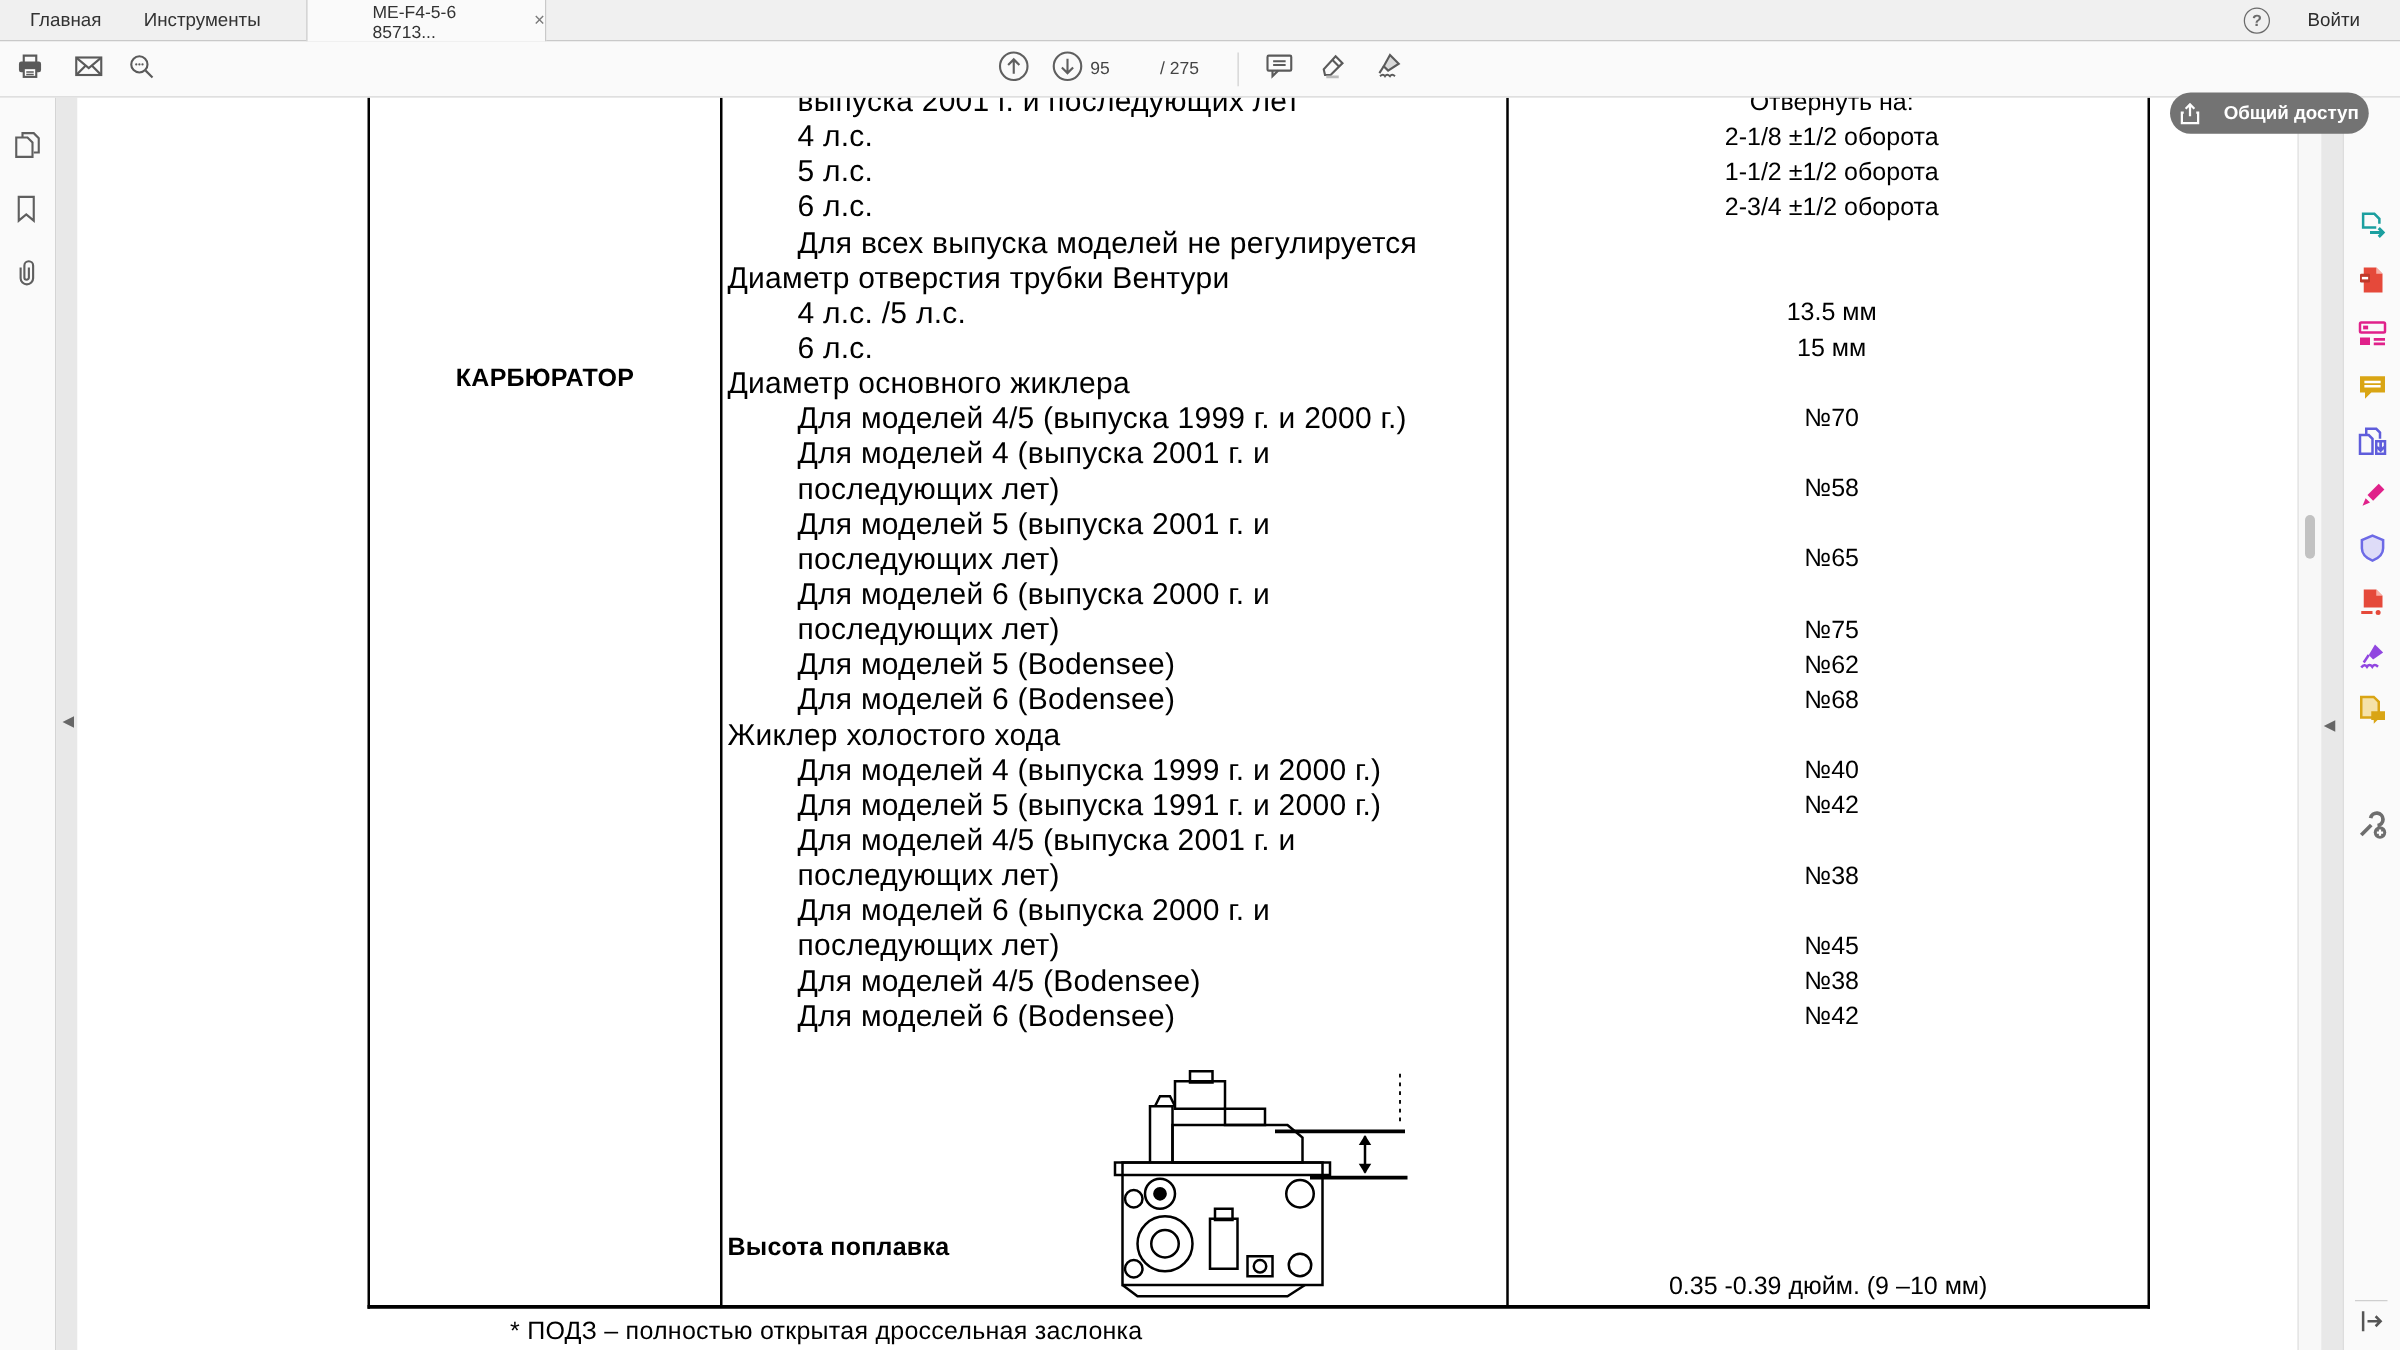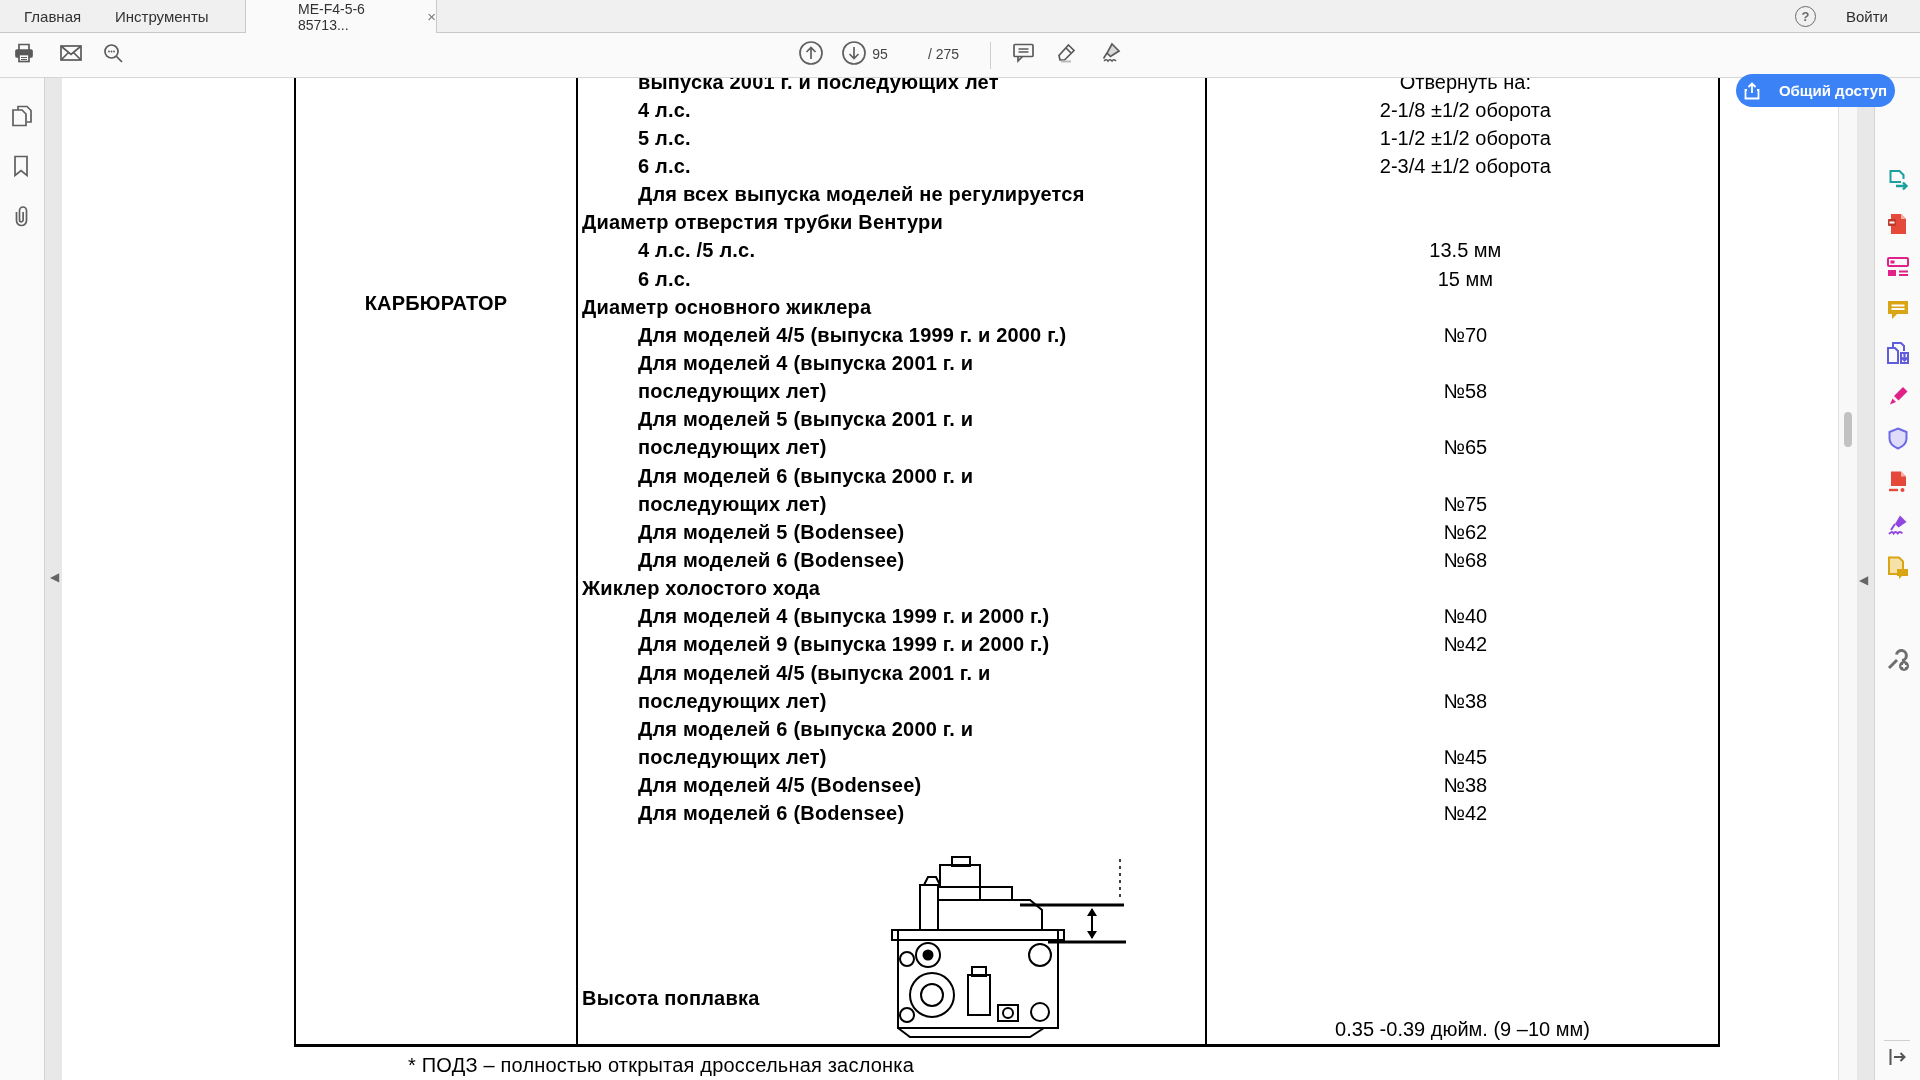--- a/index.html
+++ b/index.html
@@ -23,21 +23,21 @@
 
   
   .toolbar { position: absolute; left: 0; top: 33px; width: 1920px; height: 45px;
     background: #fafafa; border-bottom: 1px solid #d6d6d6; z-index: 4; }
   .ticon { position: absolute; top: 45%; transform: translateY(-50%); }
   .ticon svg { display: block; }
   .pagenum { position: absolute; top: 0; height: 45px; line-height: 43px;
     font-size: 14px; color: #444; }
   .vsep { position: absolute; left: 990px; top: 9px; width: 1px; height: 27px; background: #cfcfcf; }
   .share-btn { position: absolute; left: 1736px; top: 41px; width: 159px; height: 33px;
-    background: #3b82f6; border-radius: 17px; display: flex; align-items: center;
+    background: #737373; border-radius: 17px; display: flex; align-items: center;
     justify-content: center; gap: 19px; color: #fff; font-size: 15px; font-weight: bold;
     cursor: pointer; }
 
   
   .left-rail { position: absolute; left: 0; top: 78px; width: 45px; height: 1002px;
     background: #fafafa; border-right: 1px solid #d4d4d4; z-index: 3; }
   .left-rail .ric { margin: 0 auto; width: 24px; }
   .left-gutter { position: absolute; left: 45px; top: 78px; width: 17px; height: 1002px;
     background: #e8e8e8; }
   .right-rail { position: absolute; left: 1874px; top: 78px; width: 46px; height: 1002px;
@@ -59,21 +59,21 @@
   
   .page { position: absolute; left: 62px; top: 78px; width: 1776px; height: 1002px;
     background: #fff; }
   .spec-table { position: absolute; left: 294px; top: 78px; width: 1426px; height: 969px;
     border-left: 2px solid #000; border-right: 2px solid #000; border-bottom: 3px solid #000;
     overflow: hidden; z-index: 1; }
   .colsep1 { position: absolute; left: 280px; top: 0; width: 2px; height: 100%; background: #000; }
   .colsep2 { position: absolute; left: 909px; top: 0; width: 2px; height: 100%; background: #000; }
   .rows { position: absolute; left: 282px; top: -10px; width: 1140px; }
   .trow { display: flex; height: 28.15px; align-items: center; }
-  .tcell-desc { width: 627px; font-size: 20px; font-weight: bold; color: #000;
+  .tcell-desc { width: 627px; font-size: 24px; font-weight: normal; color: #000;
     white-space: nowrap; letter-spacing: 0.2px; }
   .ind0 { padding-left: 4px; }
   .ind1 { padding-left: 60px; }
   .tcell-val { width: 511px; margin-left: 14px; text-align: center; font-size: 20px;
     color: #000; }
   .col1-head { position: absolute; left: 0; top: 214px; width: 280px; text-align: center;
     font-size: 20px; font-weight: bold; letter-spacing: 0.2px; }
   .float-label { position: absolute; left: 286px; top: 909px; font-size: 20px;
     font-weight: bold; letter-spacing: 0.2px; }
   .float-value { position: absolute; left: 911px; top: 940px; width: 511px;
@@ -270,21 +270,21 @@
       </div>
     <div class="trow">
         <div class="tcell-desc ind0">Жиклер холостого хода</div>
         <div class="tcell-val"></div>
       </div>
     <div class="trow">
         <div class="tcell-desc ind1">Для моделей 4 (выпуска 1999 г. и 2000 г.)</div>
         <div class="tcell-val">№40</div>
       </div>
     <div class="trow">
-        <div class="tcell-desc ind1">Для моделей 9 (выпуска 1999 г. и 2000 г.)</div>
+        <div class="tcell-desc ind1">Для моделей 5 (выпуска 1991 г. и 2000 г.)</div>
         <div class="tcell-val">№42</div>
       </div>
     <div class="trow">
         <div class="tcell-desc ind1">Для моделей 4/5 (выпуска 2001 г. и</div>
         <div class="tcell-val"></div>
       </div>
     <div class="trow">
         <div class="tcell-desc ind1">последующих лет)</div>
         <div class="tcell-val">№38</div>
       </div>

